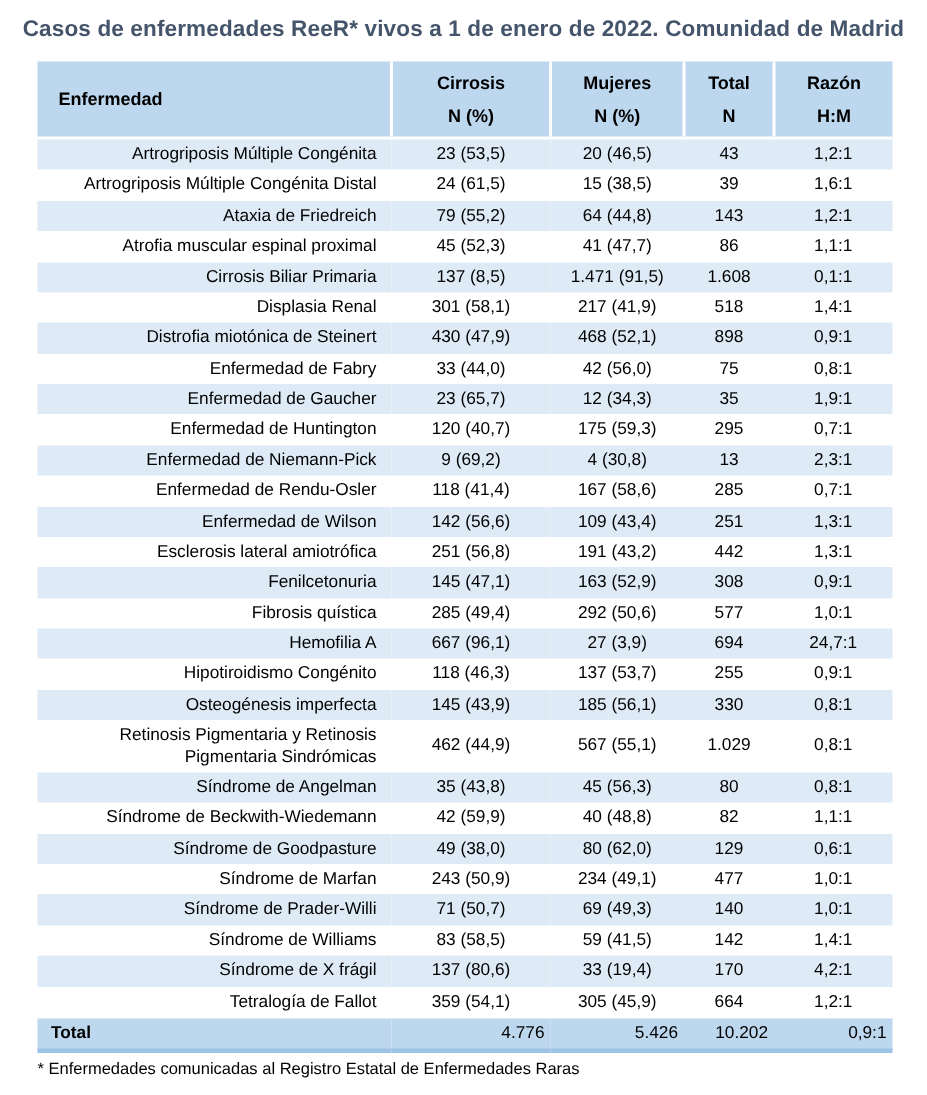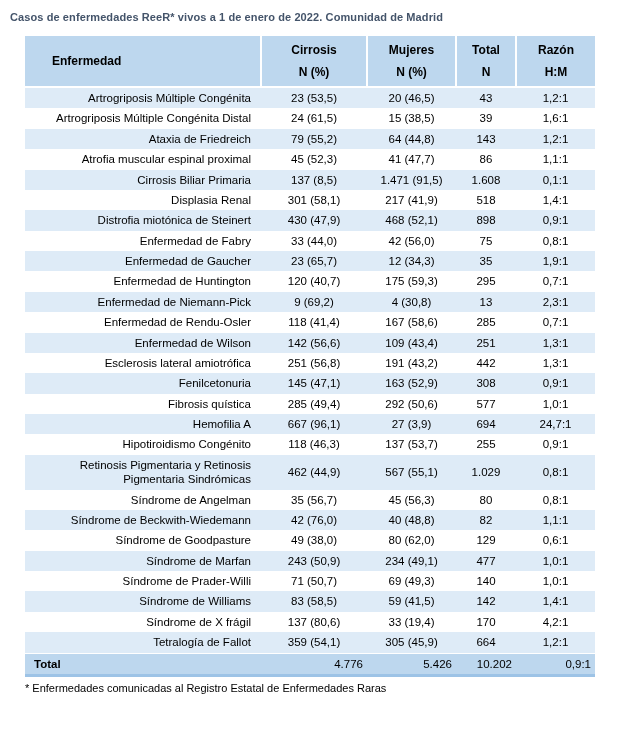--- a/index.html
+++ b/index.html
@@ -7,22 +7,23 @@
   body {
     width: 618px;
     height: 730px;
     background: #ffffff;
     font-family: "Liberation Sans", sans-serif;
     color: #000000;
     overflow: hidden;
   }
   .page { width: 618px; padding-top: 9px; }
   .title {
+    text-align: center;
     font-weight: bold;
-    font-size: 11px;
+    font-size: 15px;
     color: #44546A;
     padding: 2px 10px 13px 10px;
     letter-spacing: 0.1px;
   }
   table.cases {
     border-collapse: collapse;
     margin-left: 25px;
     width: 570px;
     table-layout: fixed;
     font-size: 11.5px;
@@ -35,21 +36,21 @@
   thead th {
     background: #BDD7EE;
     font-weight: bold;
     font-size: 12px;
     text-align: center;
     vertical-align: middle;
     padding: 7px 4px;
     border-bottom: 2px solid #ffffff;
   }
   thead th + th { border-left: 2px solid #ffffff; }
-  thead th.col-disease { text-align: left; padding-left: 27px; }
+  thead th.col-disease { text-align: left; padding-left: 14px; }
   .th-sub { margin-top: 8px; }
   .th-sub:empty { display: none; margin: 0; }
   tbody.rows td {
     padding: 3px 4px;
     text-align: center;
     line-height: 1.25;
     vertical-align: middle;
   }
   tbody.rows td.c-name {
     text-align: right;
@@ -237,36 +238,43 @@
     <td>24,7:1</td>
   </tr>
         <tr>
     <td class="c-name">Hipotiroidismo Congénito</td>
     <td>118 (46,3)</td>
     <td>137 (53,7)</td>
     <td>255</td>
     <td>0,9:1</td>
   </tr>
         <tr>
+    <td class="c-name">Osteogénesis imperfecta</td>
+    <td>145 (43,9)</td>
+    <td>185 (56,1)</td>
+    <td>330</td>
+    <td>0,8:1</td>
+  </tr>
+        <tr>
     <td class="c-name">Retinosis Pigmentaria y Retinosis Pigmentaria Sindrómicas</td>
     <td>462 (44,9)</td>
     <td>567 (55,1)</td>
     <td>1.029</td>
     <td>0,8:1</td>
   </tr>
         <tr>
     <td class="c-name">Síndrome de Angelman</td>
-    <td>35 (56,7)</td>
+    <td>35 (43,8)</td>
     <td>45 (56,3)</td>
     <td>80</td>
     <td>0,8:1</td>
   </tr>
         <tr>
     <td class="c-name">Síndrome de Beckwith-Wiedemann</td>
-    <td>42 (76,0)</td>
+    <td>42 (59,9)</td>
     <td>40 (48,8)</td>
     <td>82</td>
     <td>1,1:1</td>
   </tr>
         <tr>
     <td class="c-name">Síndrome de Goodpasture</td>
     <td>49 (38,0)</td>
     <td>80 (62,0)</td>
     <td>129</td>
     <td>0,6:1</td>

